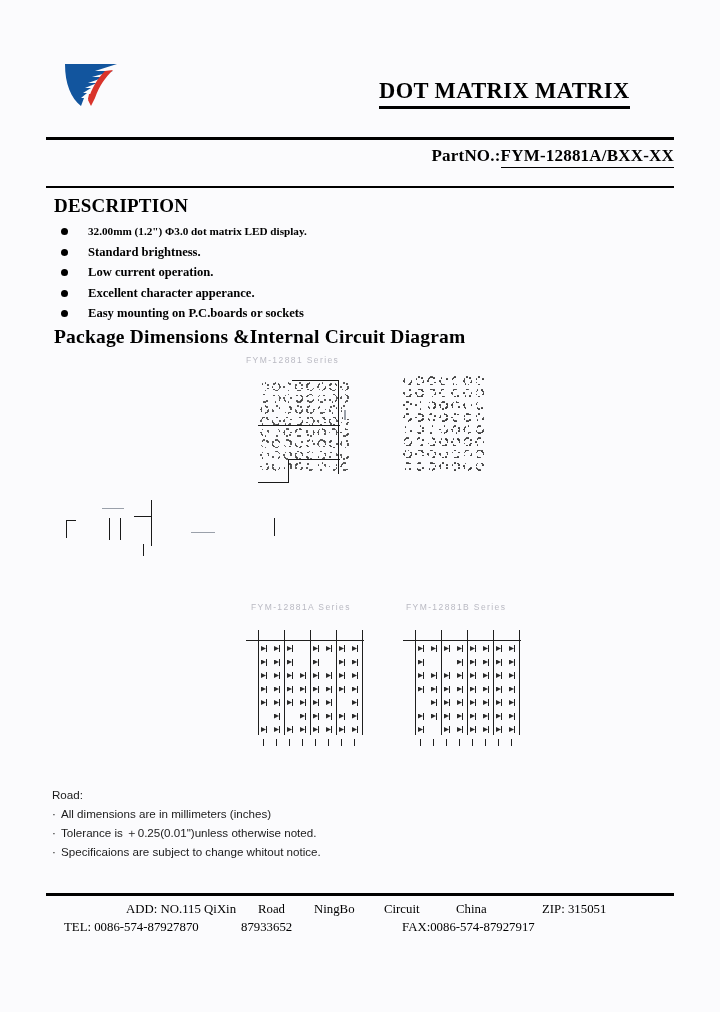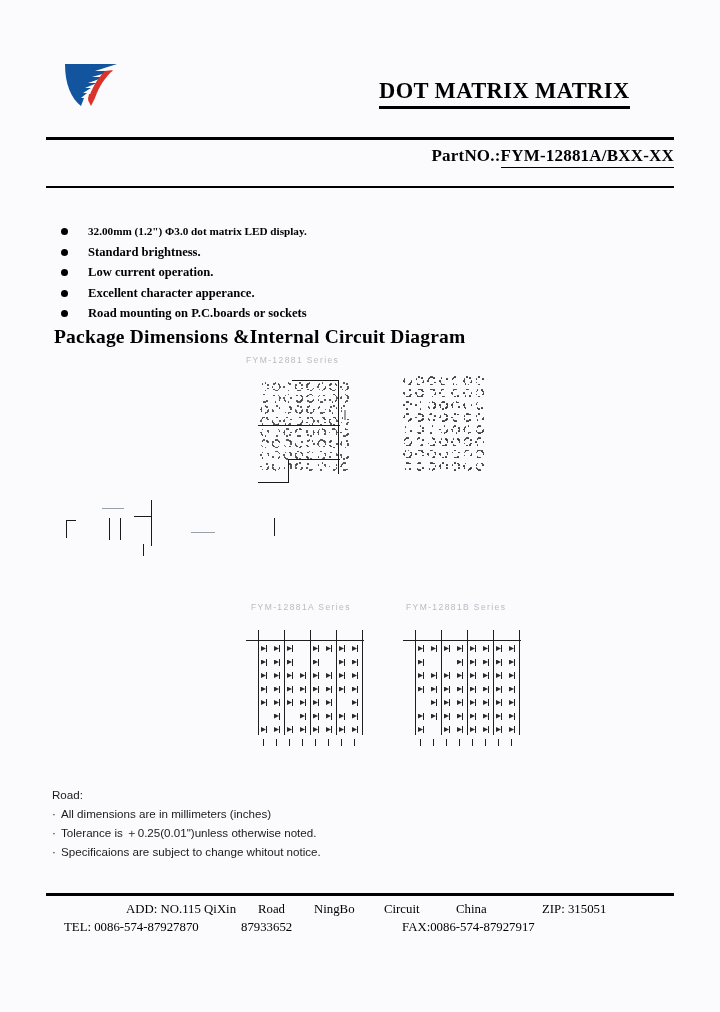--- a/index.html
+++ b/index.html
@@ -279,41 +279,42 @@
   </div>
 
   <div class="rule-thick" id="rule-top"></div>
 
   <div class="partno">
     <span>PartNO.:</span><span class="num">FYM-12881A/BXX-XX</span>
   </div>
 
   <div class="rule-thin" id="rule-mid"></div>
 
+  <div class="sec-heading" id="desc-heading">DESCRIPTION</div>
 
   <div class="bullets">
     <div class="bullet b1">
       <span class="dot"></span>
       <span>32.00mm (1.2") Φ3.0 dot matrix LED display.</span>
     </div>
     <div class="bullet">
       <span class="dot"></span>
       <span>Standard brightness.</span>
     </div>
     <div class="bullet">
       <span class="dot"></span>
       <span>Low current operation.</span>
     </div>
     <div class="bullet">
       <span class="dot"></span>
       <span>Excellent character apperance.</span>
     </div>
     <div class="bullet">
       <span class="dot"></span>
-      <span>Road mounting on P.C.boards or sockets</span>
+      <span>Easy mounting on P.C.boards or sockets</span>
     </div>
   </div>
 
   <div class="sec-heading" id="pkg-heading">Package Dimensions &amp;Internal Circuit Diagram</div>
 
   <div class="drawing">
 
     <div class="dwg-label" id="lbl-top">FYM-12881 Series</div>
 
     <div class="matrix-view" id="matrix-front">

